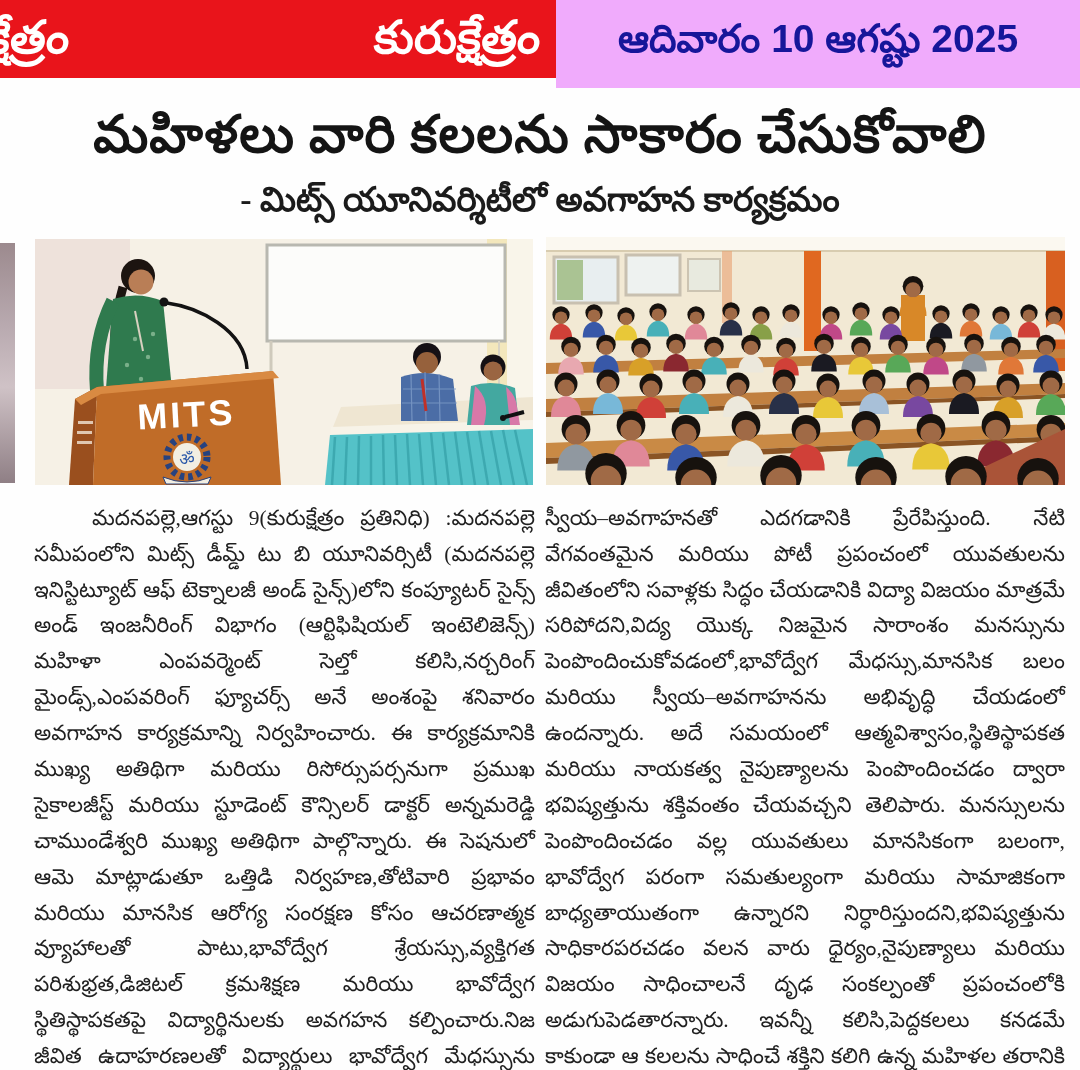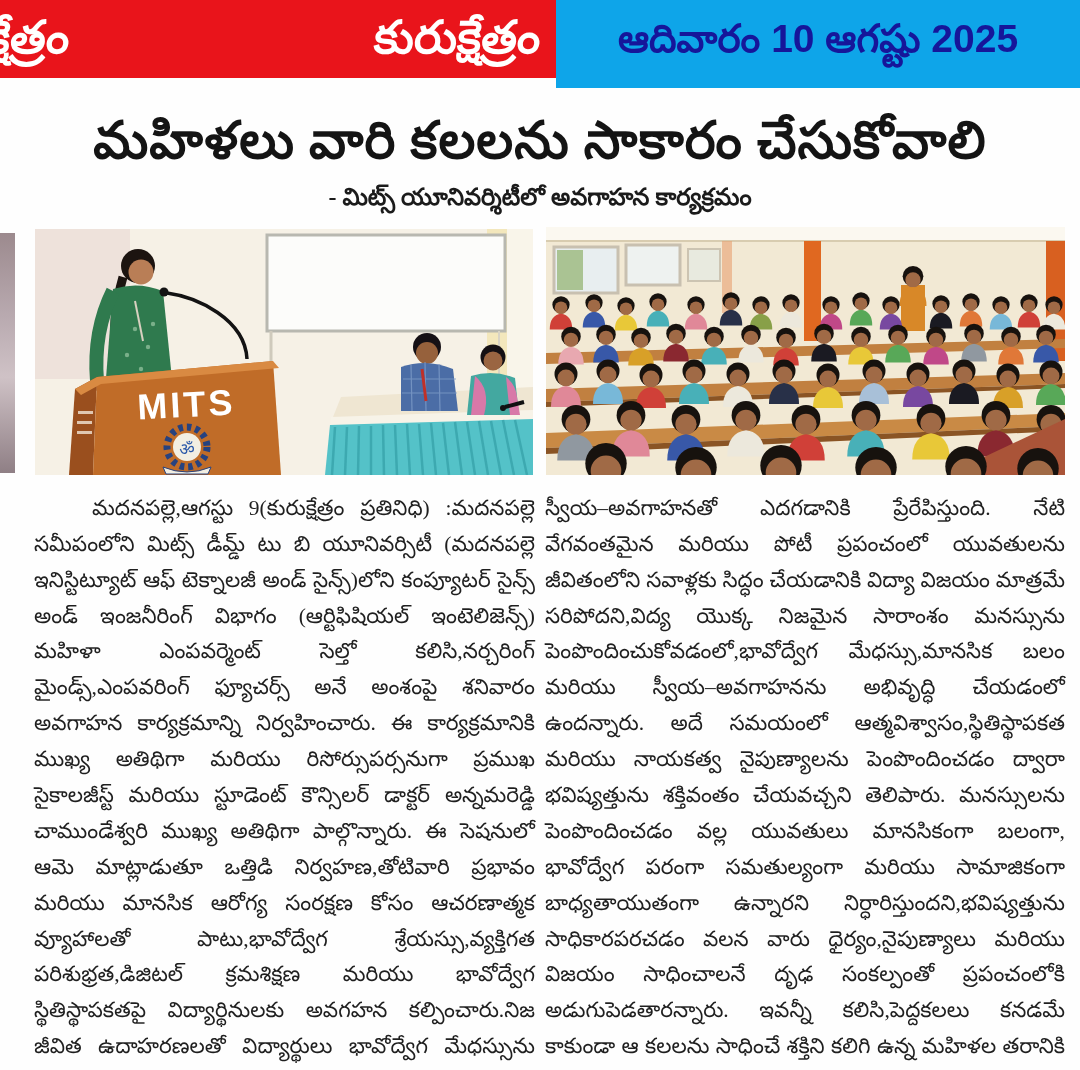--- a/index.html
+++ b/index.html
@@ -18,34 +18,34 @@
     font-size:46px; font-weight:bold; transform:skewX(-5deg);
     font-family:"Liberation Sans", sans-serif; white-space:nowrap;
   }
   .m-title {
     position:absolute; right:16px; top:10px; color:#ffffff;
     font-size:46px; font-weight:bold; transform:skewX(-5deg);
     font-family:"Liberation Sans", sans-serif; white-space:nowrap;
   }
   .m-yellow {
     position:absolute; left:556px; top:0; width:524px; height:88px;
-    background:#0ea5e9; display:flex; align-items:center; justify-content:center;
+    background:#f0abfc; display:flex; align-items:center; justify-content:center;
   }
   .m-date {
     color:#16169a; font-size:39px; font-weight:bold; white-space:nowrap;
     font-family:"Liberation Sans", sans-serif;
   }
   
   .headline {
-    margin-top:20px; text-align:center; font-size:52px; font-weight:bold;
+    margin-top:14px; text-align:center; font-size:52px; font-weight:bold;
     color:#141414; letter-spacing:1px; white-space:nowrap; line-height:1.25;
   }
   .subheads { margin-top:6px; text-align:center; }
   .subhead {
-    font-size:24px; font-weight:bold; color:#1b1b1b; line-height:1.58;
+    font-size:34px; font-weight:bold; color:#1b1b1b; line-height:1.58;
     white-space:nowrap;
   }
   
   .photo-row { position:relative; height:256px; margin-top:10px; }
   .edge-sliver {
     position:absolute; left:0; top:6px; width:15px; height:240px;
     background:linear-gradient(180deg,#9c8a8e 0%,#b9aab0 35%,#cfc2c6 60%,#8f7f85 100%);
   }
   .photo-left  { position:absolute; left:35px;  top:2px; width:498px; height:246px; }
   .photo-right { position:absolute; left:546px; top:0;   width:519px; height:248px; }

